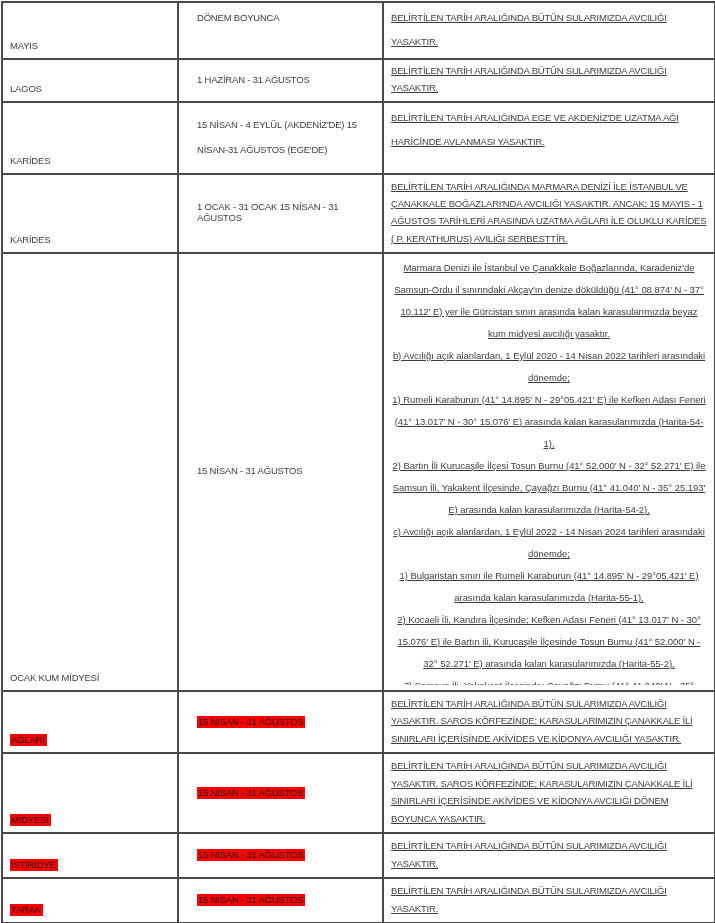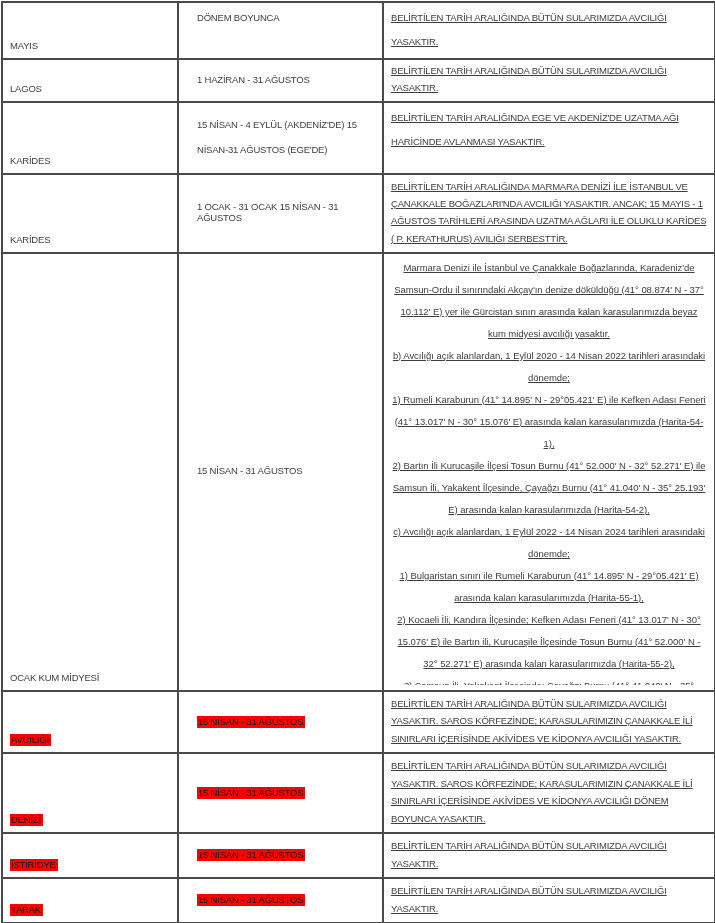--- a/index.html
+++ b/index.html
@@ -124,26 +124,26 @@
 1) Rumeli Karaburun (41° 14.895' N - 29°05.421' E) ile Kefken Adası Feneri (41° 13.017' N - 30° 15.076' E) arasında kalan karasularımızda (Harita-54-1),
 2) Bartın İli Kurucaşile İlçesi Tosun Burnu (41° 52.000' N - 32° 52.271' E) ile Samsun İli, Yakakent İlçesinde, Çayağzı Burnu (41° 41.040' N - 35° 25.193' E) arasında kalan karasularımızda (Harita-54-2),
 c) Avcılığı açık alanlardan, 1 Eylül 2022 - 14 Nisan 2024 tarihleri arasındaki dönemde;
 1) Bulgaristan sınırı ile Rumeli Karaburun (41° 14.895' N - 29°05.421' E) arasında kalan karasularımızda (Harita-55-1),
 2) Kocaeli İli, Kandıra İlçesinde; Kefken Adası Feneri (41° 13.017' N - 30° 15.076' E) ile Bartın ili, Kurucaşile İlçesinde Tosun Burnu (41° 52.000' N - 32° 52.271' E) arasında kalan karasularımızda (Harita-55-2),
 3) Samsun İli, Yakakent İlçesinde; Çayağzı Burnu (41° 41.040' N - 35° 25.193' E) ile Samsun-Ordu İl sınırındaki Akçay'ın denize döküldüğü yer (41° 08.874' N - 37° 10.112' E) arasında kalan karasularımızda (Harita-55-3),
 beyaz kum midyesi avcılığında bulunulabilir. Bu alanlarda 15 Nisan - 31 Ağustos tarihleri arasında beyaz kum midyesi avcılığı yasaktır.</div>
           </td>
       </tr>
       <tr class="r5">
-        <td class="species"><span class="hl">AVCILIĞI</span></td>
+        <td class="species"><span class="hl">AĞLARI</span></td>
         <td class="period"><span class="hl">15 NİSAN - 31 AĞUSTOS</span></td>
         <td class="desc"><span>BELİRTİLEN TARİH ARALIĞINDA BÜTÜN SULARIMIZDA AVCILIĞI YASAKTIR. SAROS KÖRFEZİNDE; KARASULARIMIZIN ÇANAKKALE İLİ SINIRLARI İÇERİSİNDE AKİVİDES VE KİDONYA AVCILIĞI YASAKTIR.</span></td>
       </tr>
       <tr class="r6">
-        <td class="species"><span class="hl">DENİZİ</span></td>
+        <td class="species"><span class="hl">MİDYESİ</span></td>
         <td class="period"><span class="hl">15 NİSAN - 31 AĞUSTOS</span></td>
         <td class="desc"><span>BELİRTİLEN TARİH ARALIĞINDA BÜTÜN SULARIMIZDA AVCILIĞI YASAKTIR. SAROS KÖRFEZİNDE; KARASULARIMIZIN ÇANAKKALE İLİ SINIRLARI İÇERİSİNDE AKİVİDES VE KİDONYA AVCILIĞI DÖNEM BOYUNCA YASAKTIR.</span></td>
       </tr>
       <tr class="r7">
         <td class="species"><span class="hl">İSTİRİDYE</span></td>
         <td class="period"><span class="hl">15 NİSAN - 31 AĞUSTOS</span></td>
         <td class="desc"><span>BELİRTİLEN TARİH ARALIĞINDA BÜTÜN SULARIMIZDA AVCILIĞI YASAKTIR.</span></td>
       </tr>
       <tr class="r8">
         <td class="species"><span class="hl">TARAK</span></td>

